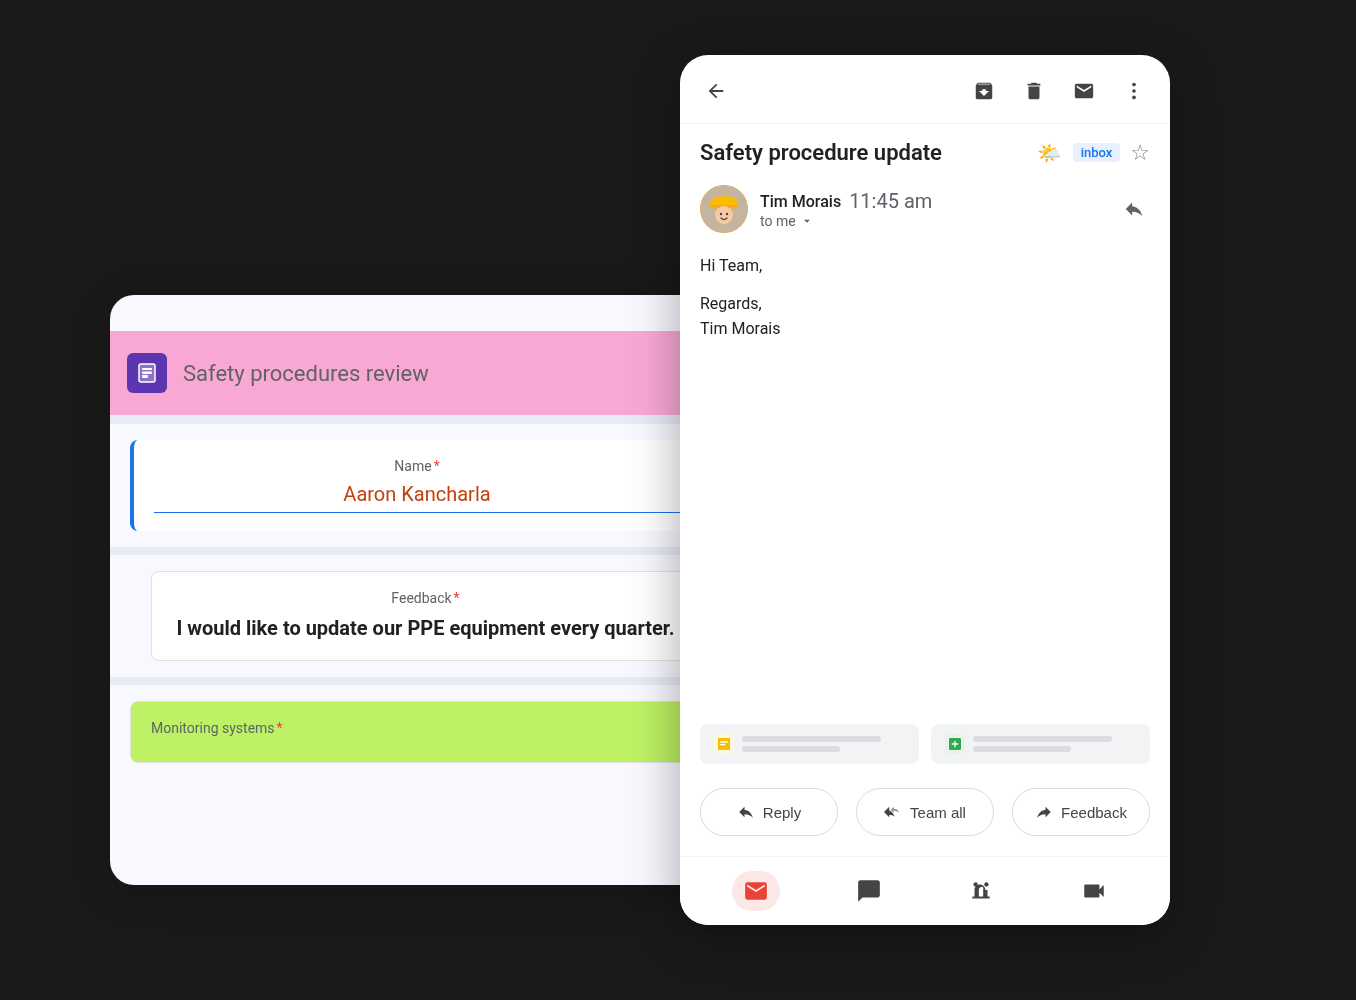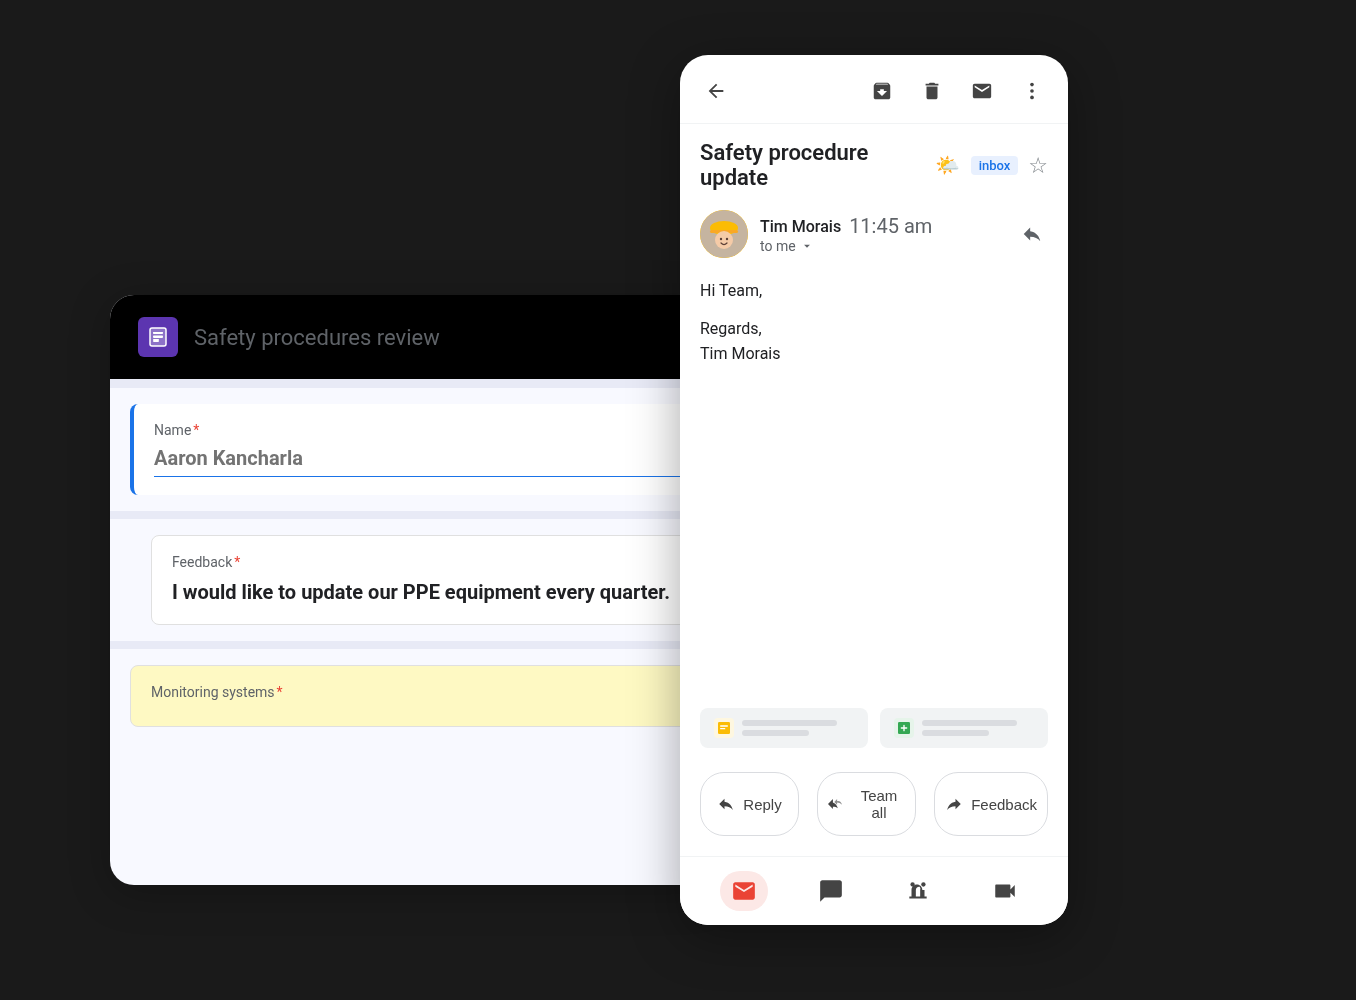--- a/index.html
+++ b/index.html
@@ -19,26 +19,27 @@
       top: 295px;
       width: 610px;
       height: 590px;
       background: #f8f9ff;
       border-radius: 24px;
       box-shadow: 0 8px 40px rgba(0,0,0,0.25);
       overflow: hidden;
     }
 
     .forms-header {
-      background: #000000;
-      padding: 22px 28px;
+      background: #f9a8d4;
+      padding: 22px 17px;
       display: flex;
       align-items: center;
       gap: 16px;
       border-bottom: 1px solid #e8eaf6;
+      margin-top: 36px;
     }
 
     .forms-icon {
       width: 40px;
       height: 40px;
       background: #5c35b0;
       border-radius: 6px;
       display: flex;
       align-items: center;
       justify-content: center;
@@ -61,20 +62,21 @@
       height: 8px;
       background: #e8eaf6;
     }
 
     .forms-field-block {
       background: white;
       margin: 16px 20px;
       border-radius: 8px;
       border-left: 4px solid #1a73e8;
       padding: 18px 20px;
+      text-align: center;
     }
 
     .forms-field-block.no-border {
       border-left: none;
       border: 1px solid #e0e0e0;
       margin-left: 41px;
     }
 
     .field-label {
       font-size: 14px;
@@ -82,53 +84,53 @@
       margin-bottom: 8px;
     }
 
     .field-label .required {
       color: #ea4335;
       margin-left: 2px;
     }
 
     .field-value {
       font-size: 20px;
-      color: #737373;
-      font-weight: 700;
+      color: #c2410c;
+      font-weight: 400;
       border-bottom: 1px solid #1a73e8;
       padding-bottom: 6px;
     }
 
     .field-textarea {
       font-size: 20px;
       color: #202124;
       font-weight: 700;
       line-height: 1.4;
     }
 
     .forms-section-bg {
       background: #e8eaf6;
       height: 8px;
       margin: 0;
     }
 
     .monitoring-block {
-      background: #fef9c3;
+      background: #bef264;
       margin: 16px 20px 0;
       border-radius: 8px;
       border: 1px solid #e0e0e0;
       padding: 18px 20px;
     }
 
     
     .gmail-card {
       position: absolute;
       left: 680px;
       top: 55px;
-      width: 388px;
+      width: 490px;
       height: 870px;
       background: white;
       border-radius: 28px;
       box-shadow: 0 12px 50px rgba(0,0,0,0.35);
       overflow: hidden;
       display: flex;
       flex-direction: column;
     }
 
     .gmail-toolbar {

